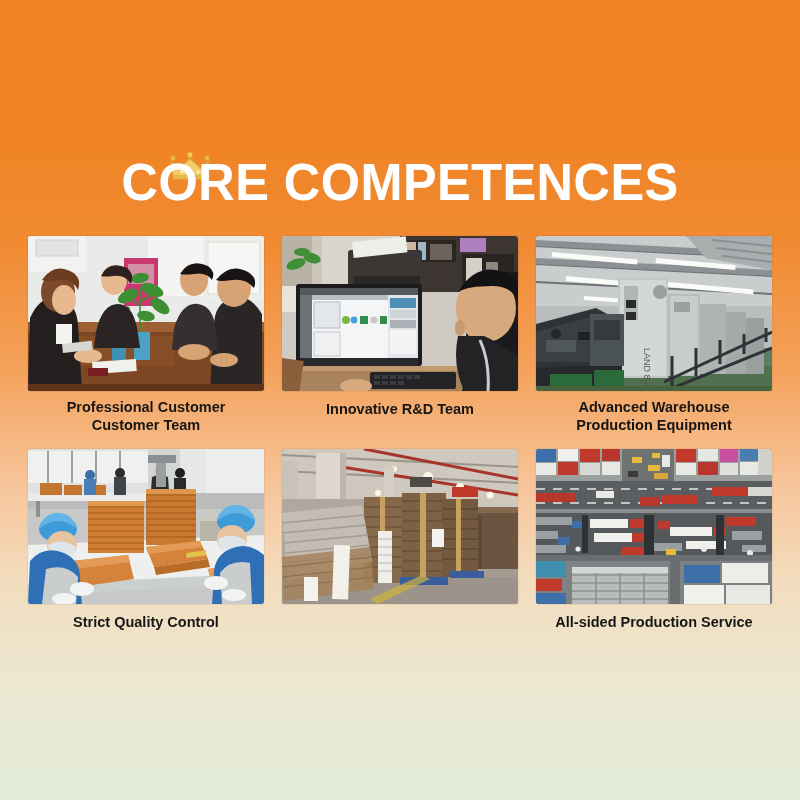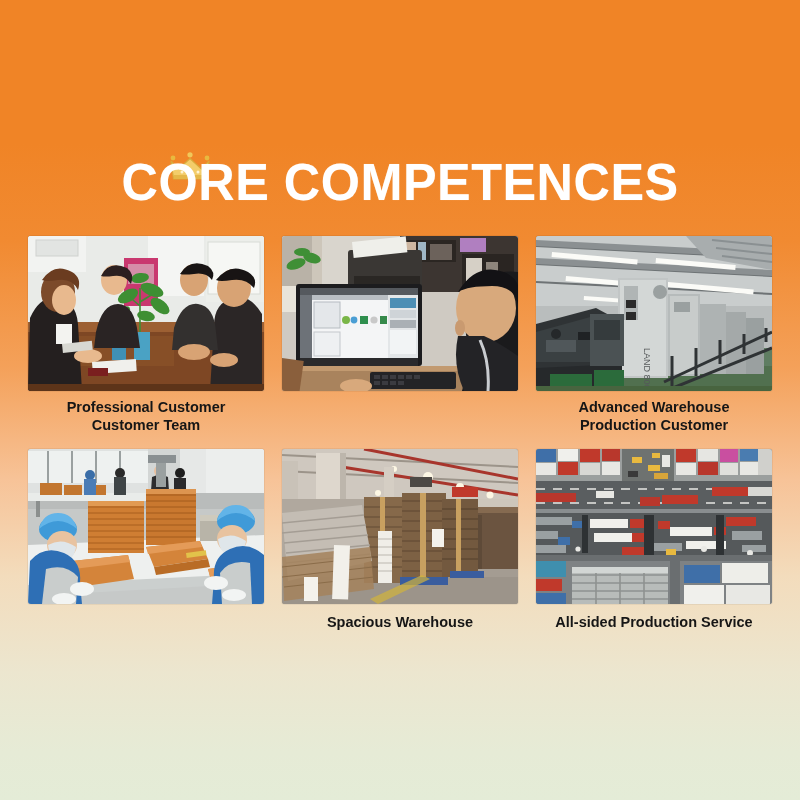--- a/index.html
+++ b/index.html
@@ -250,20 +250,23 @@
             <ellipse cx="204" cy="72" rx="30" ry="34" fill="#d8a97c"></ellipse>
             <path d="M176 56 q18 -30 46 -20 q20 8 14 32 q-4 -18 -26 -18 q-24 0 -34 6 Z" fill="#131215"></path>
             <path d="M176 100 q-6 28 6 55 h54 V120 q-20 -14 -34 -20 Z" fill="#232326"></path>
             <path d="M198 104 q10 22 8 51" stroke="#c9ccd0" stroke-width="3" fill="none"></path>
             <ellipse cx="178" cy="92" rx="5" ry="8" fill="#c99a70"></ellipse>
 
             <ellipse cx="74" cy="150" rx="16" ry="7" fill="#d8a97c"></ellipse>
             <rect x="0" y="122" width="22" height="33" fill="#8a5f3c" transform="rotate(8 0 122)"></rect>
           </svg>
         </div>
+        <div class="caption single">
+          <span class="ln">Innovative R&amp;D Team</span>
+        </div>
       </div>
 
       <div class="card">
         <div class="photo">
           <svg viewBox="0 0 236 155" preserveAspectRatio="xMidYMid slice">
             <rect width="236" height="155" fill="#b9bdbd"></rect>
 
             <rect x="0" y="0" width="236" height="70" fill="#c9cdcd"></rect>
             <g stroke="#6e7375" stroke-width="2" fill="none">
               <path d="M0 10 L236 22"></path>
@@ -326,21 +329,21 @@
               <path d="M160 140 L160 112"></path>
               <path d="M184 128 L184 104"></path>
               <path d="M208 118 L208 98"></path>
               <path d="M230 106 L230 92"></path>
             </g>
             <rect x="0" y="150" width="236" height="5" fill="#48643f"></rect>
           </svg>
         </div>
         <div class="caption">
           <span class="ln">Advanced Warehouse</span>
-          <span class="ln">Production Customer</span>
+          <span class="ln">Production Equipment</span>
         </div>
       </div>
     </div>
 
     <div class="row row2">
 
       <div class="card">
         <div class="photo">
           <svg viewBox="0 0 236 155" preserveAspectRatio="xMidYMid slice">
             <rect width="236" height="155" fill="#cfd2d1"></rect>
@@ -442,20 +445,23 @@
               <ellipse cx="208" cy="72" rx="19" ry="13" fill="#3f9ad8"></ellipse>
               <path d="M189 72 q19 -16 38 0 q-4 -16 -19 -16 q-15 0 -19 16 Z" fill="#62b4e8"></path>
               <ellipse cx="204" cy="90" rx="15" ry="14" fill="#e8c3a0"></ellipse>
               <path d="M190 90 q14 -8 28 2 q-2 14 -14 14 q-12 0 -14 -16 Z" fill="#dfe6ea"></path>
               <path d="M236 106 q-16 -14 -34 -6 q-18 8 -16 30 l-2 25 h52 Z" fill="#2e6fb5"></path>
               <path d="M222 114 q-20 -4 -30 10 l2 31 h30 Z" fill="#c9cdcc"></path>
               <ellipse cx="188" cy="134" rx="12" ry="7" fill="#f2f4f3"></ellipse>
               <ellipse cx="206" cy="146" rx="12" ry="6" fill="#f2f4f3"></ellipse>
             </g>
           </svg>
+        </div>
+        <div class="caption">
+          <span class="ln">Strict Quality Control</span>
         </div>
       </div>
 
       <div class="card">
         <div class="photo">
           <svg viewBox="0 0 236 155" preserveAspectRatio="xMidYMid slice">
             <rect width="236" height="155" fill="#b4aca2"></rect>
 
             <rect x="0" y="0" width="236" height="52" fill="#cfc8bf"></rect>
             <g stroke="#9c948a" stroke-width="2" fill="none">
@@ -559,23 +565,20 @@
                 <path d="M96 122 h14"></path>
             </g>
             <rect x="150" y="80" width="12" height="18" fill="#f4f2ec"></rect>
 
             <rect x="118" y="128" width="48" height="8" fill="#3a5d9e"></rect>
             <rect x="168" y="122" width="34" height="7" fill="#3a5d9e"></rect>
 
             <path d="M88 150 L140 126 L148 130 L96 155 Z" fill="#d2b43c" opacity=".7"></path>
           </svg>
         </div>
-        <div class="caption">
-          <span class="ln">Spacious Warehouse</span>
-        </div>
       </div>
 
       <div class="card">
         <div class="photo">
           <svg viewBox="0 0 236 155" preserveAspectRatio="xMidYMid slice">
             <rect width="236" height="155" fill="#8e9295"></rect>
 
             <rect x="0" y="0" width="236" height="34" fill="#9b9f9e"></rect>
             <g>
               <rect x="0" y="0" width="20" height="13" fill="#3f6fa8"></rect>

